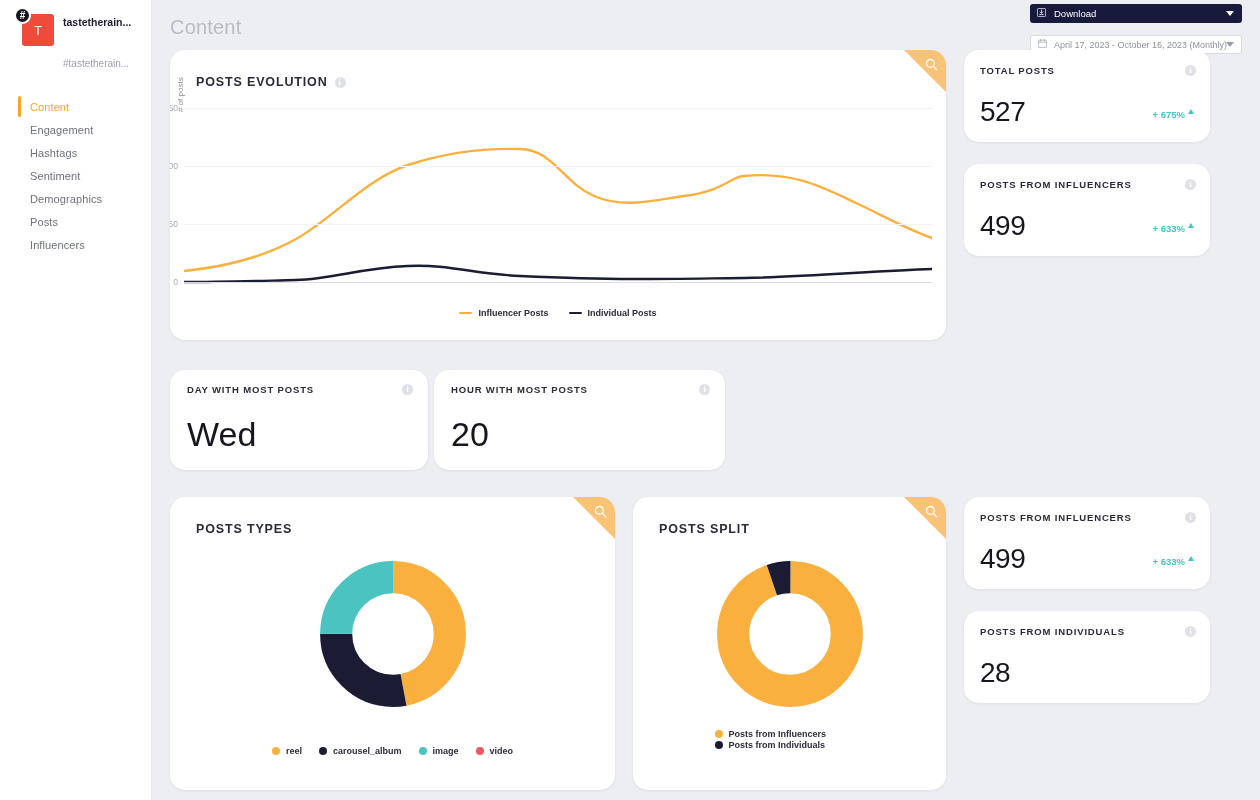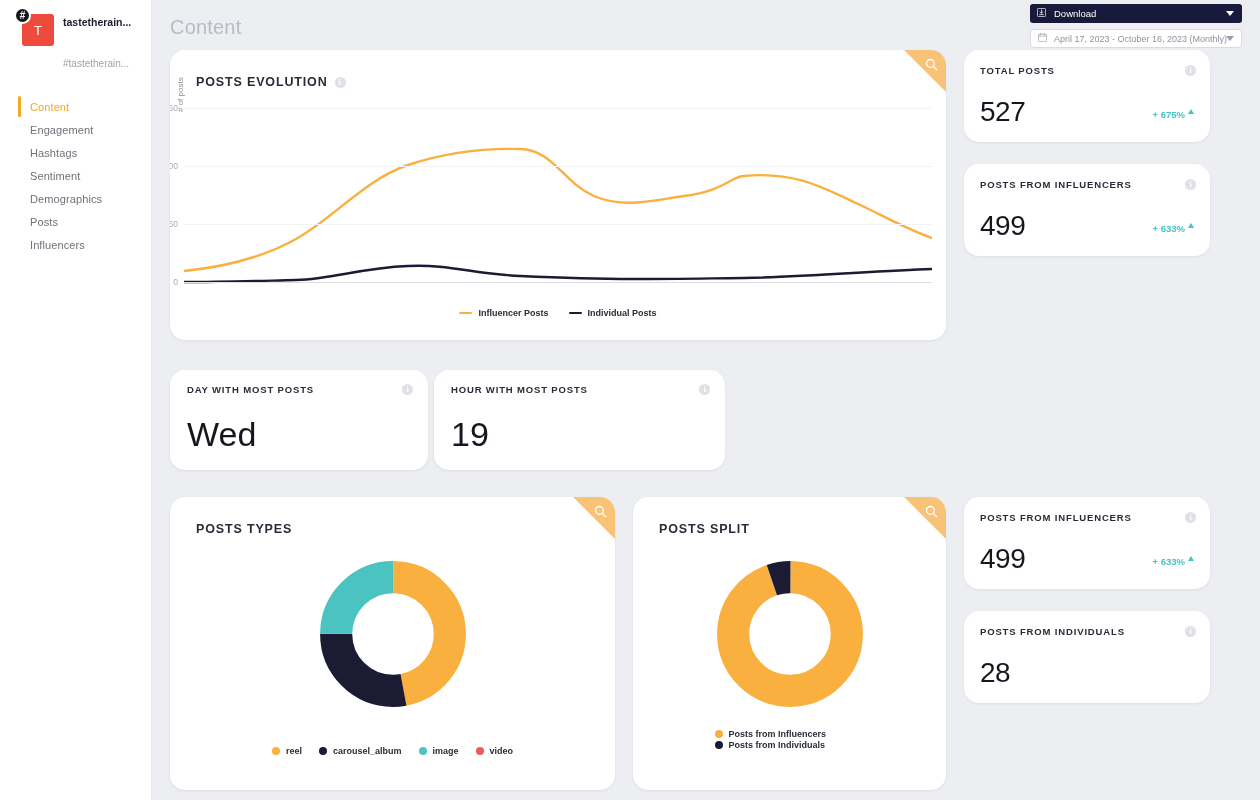--- a/index.html
+++ b/index.html
@@ -58,21 +58,21 @@
   .download-btn {
     height: 19px; background: #171a3a; border-radius: 3px; color: #fff;
     display: flex; align-items: center; padding: 0 7px; font-size: 9.5px;
     cursor: pointer; position: relative;
   }
   .download-btn .lbl { margin-left: 8px; }
   .caret-white { position: absolute; right: 8px; width: 0; height: 0;
     border-left: 4px solid transparent; border-right: 4px solid transparent;
     border-top: 5px solid #fff; }
   .date-btn {
-    margin-top: 6px; height: 19px; background: #fff; border: 1px solid #d8dbe2;
+    margin-top: 12px; height: 19px; background: #fff; border: 1px solid #d8dbe2;
     border-radius: 3px; display: flex; align-items: center; padding: 0 7px;
     font-size: 9px; color: #8f939d; cursor: pointer; position: relative;
   }
   .date-btn .lbl { margin-left: 7px; }
   .caret-gray { position: absolute; right: 7px; width: 0; height: 0;
     border-left: 4px solid transparent; border-right: 4px solid transparent;
     border-top: 5px solid #9a9ea8; }
 
   .card {
     background: #fff; border-radius: 15px;
@@ -307,21 +307,21 @@
 
     <section class="card kpi-card" id="day-card">
       <div class="kpi-title">DAY WITH MOST POSTS</div>
       <span class="info-dot kpi-info">i</span>
       <div class="kpi-value">Wed</div>
     </section>
 
     <section class="card kpi-card" id="hour-card">
       <div class="kpi-title">HOUR WITH MOST POSTS</div>
       <span class="info-dot kpi-info">i</span>
-      <div class="kpi-value">19</div>
+      <div class="kpi-value">20</div>
     </section>
 
     <section class="card" id="types-card">
       <div class="zoom-corner">
         <span class="tri"></span>
         <svg width="13" height="13" viewBox="0 0 14 14">
             <circle cx="5.8" cy="5.8" r="4.2" fill="none" stroke="#fff" stroke-width="1.4"></circle>
             <path d="M9 9l3.6 3.6" stroke="#fff" stroke-width="1.4" stroke-linecap="round"></path>
           </svg>
       </div>

